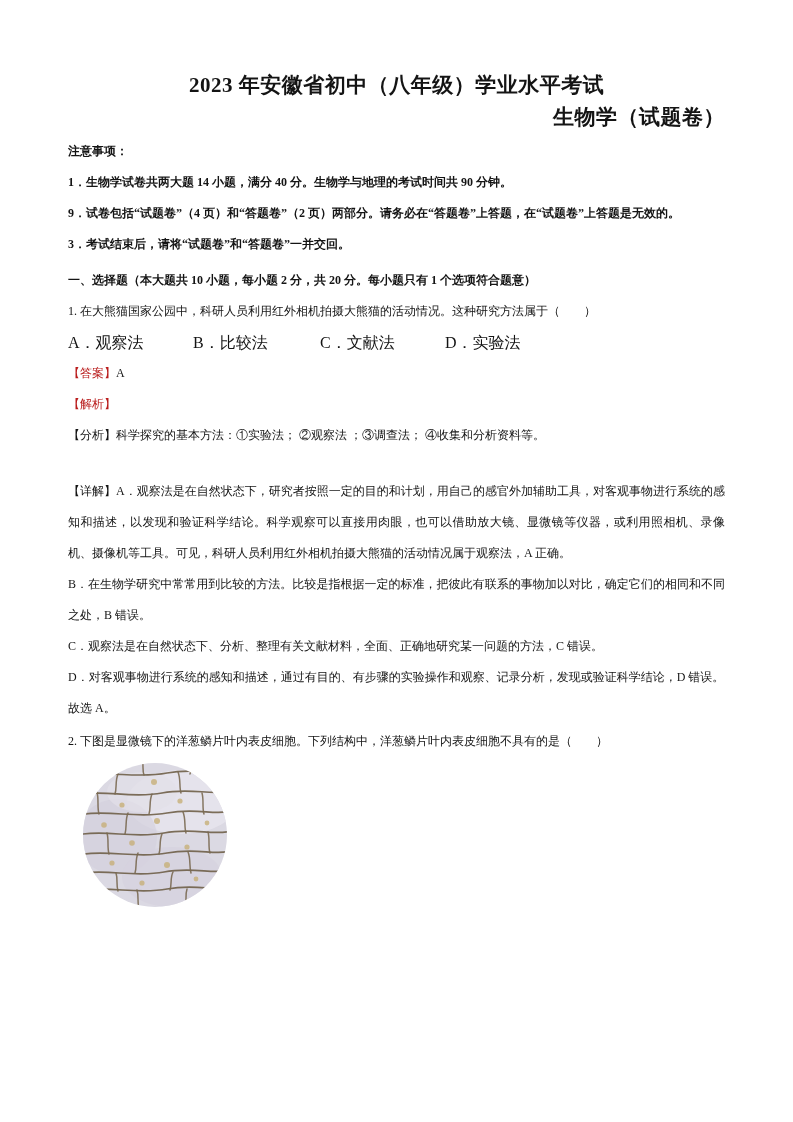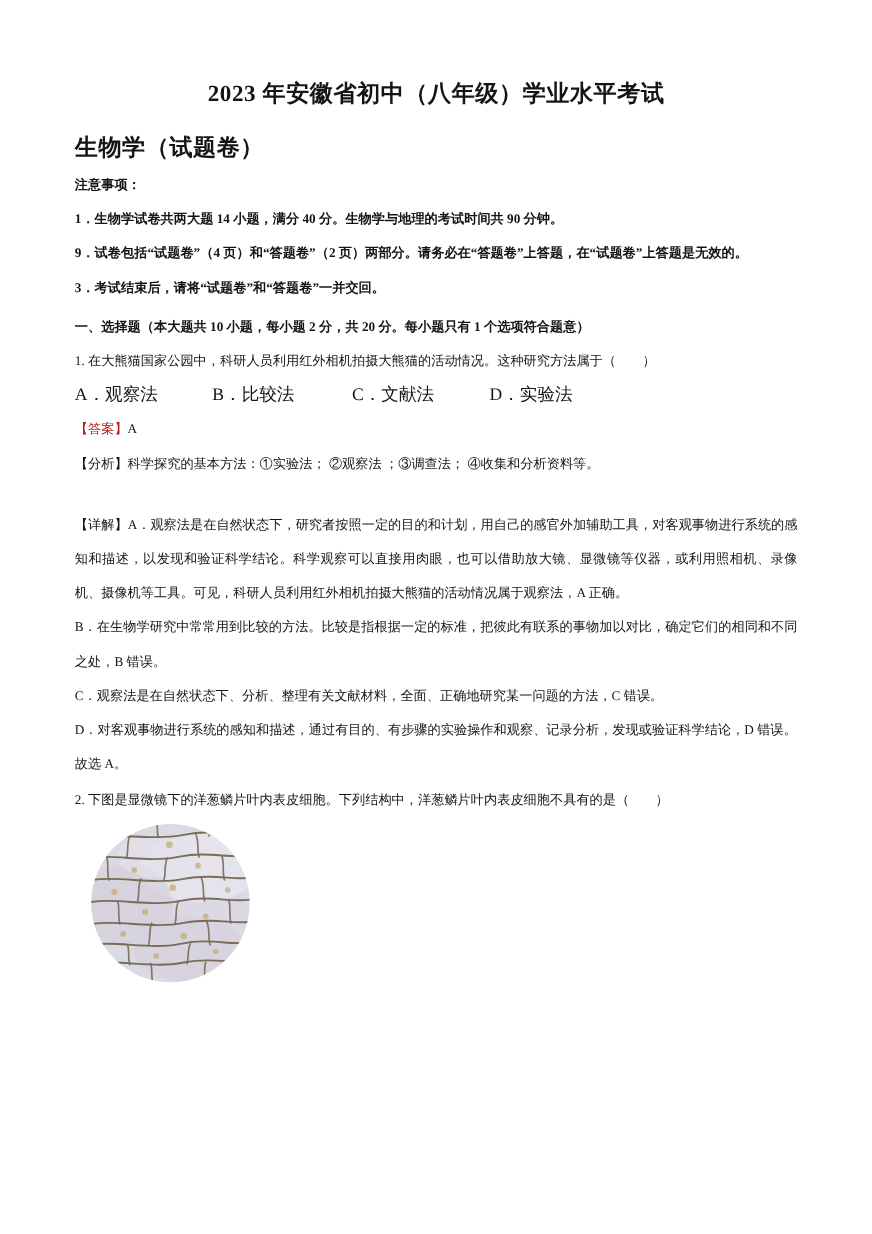--- a/index.html
+++ b/index.html
@@ -12,22 +12,22 @@
     padding:72px 68px 0 68px;
     font-family:"Liberation Serif","DejaVu Serif",serif;
     color:#141414;
     overflow:hidden;
   }
   .doc-title {
     font-size:21px; font-weight:700; text-align:center;
     line-height:26px; letter-spacing:0.5px;
   }
   .doc-subtitle {
-    font-size:21px; font-weight:700; text-align:left;
-    line-height:26px; margin-top:23px; letter-spacing:0.5px;
+    font-size:21px; font-weight:700; text-align:right;
+    line-height:26px; margin-top:6px; letter-spacing:0.5px;
   }
   .body-line { font-size:12px; line-height:31px; text-align:justify; }
   .bold { font-weight:700; }
   .notice-heading { margin-top:6px; }
   .section-heading { margin-top:5px; }
   .options-row {
     display:grid;
     grid-template-columns:125px 127px 125px 1fr;
     font-size:16px; line-height:31px;
   }
@@ -55,20 +55,21 @@
 
   <div class="options-row">
     <span>A．观察法</span>
     <span>B．比较法</span>
     <span>C．文献法</span>
     <span>D．实验法</span>
   </div>
 
   <p class="body-line"><span class="label-accent">【答案】</span><span>A</span></p>
 
+  <p class="body-line"><span class="label-accent">【解析】</span></p>
 
   <p class="body-line"><span>【分析】</span><span>科学探究的基本方法：①实验法；  ②观察法 ；③调查法；  ④收集和分析资料等。</span></p>
 
   <p class="body-line detail-para"><span>【详解】</span><span>A．观察法是在自然状态下，研究者按照一定的目的和计划，用自己的感官外加辅助工具，对客观事物进行系统的感知和描述，以发现和验证科学结论。科学观察可以直接用肉眼，也可以借助放大镜、显微镜等仪器，或利用照相机、录像机、摄像机等工具。可见，科研人员利用红外相机拍摄大熊猫的活动情况属于观察法，A 正确。</span></p>
   <p class="body-line">B．在生物学研究中常常用到比较的方法。比较是指根据一定的标准，把彼此有联系的事物加以对比，确定它们的相同和不同之处，B 错误。</p>
   <p class="body-line">C．观察法是在自然状态下、分析、整理有关文献材料，全面、正确地研究某一问题的方法，C 错误。</p>
   <p class="body-line">D．对客观事物进行系统的感知和描述，通过有目的、有步骤的实验操作和观察、记录分析，发现或验证科学结论，D 错误。</p>
   <p class="body-line">故选 A。</p>
 
   <p class="body-line q2-stem">2. 下图是显微镜下的洋葱鳞片叶内表皮细胞。下列结构中，洋葱鳞片叶内表皮细胞不具有的是（　　）</p>

